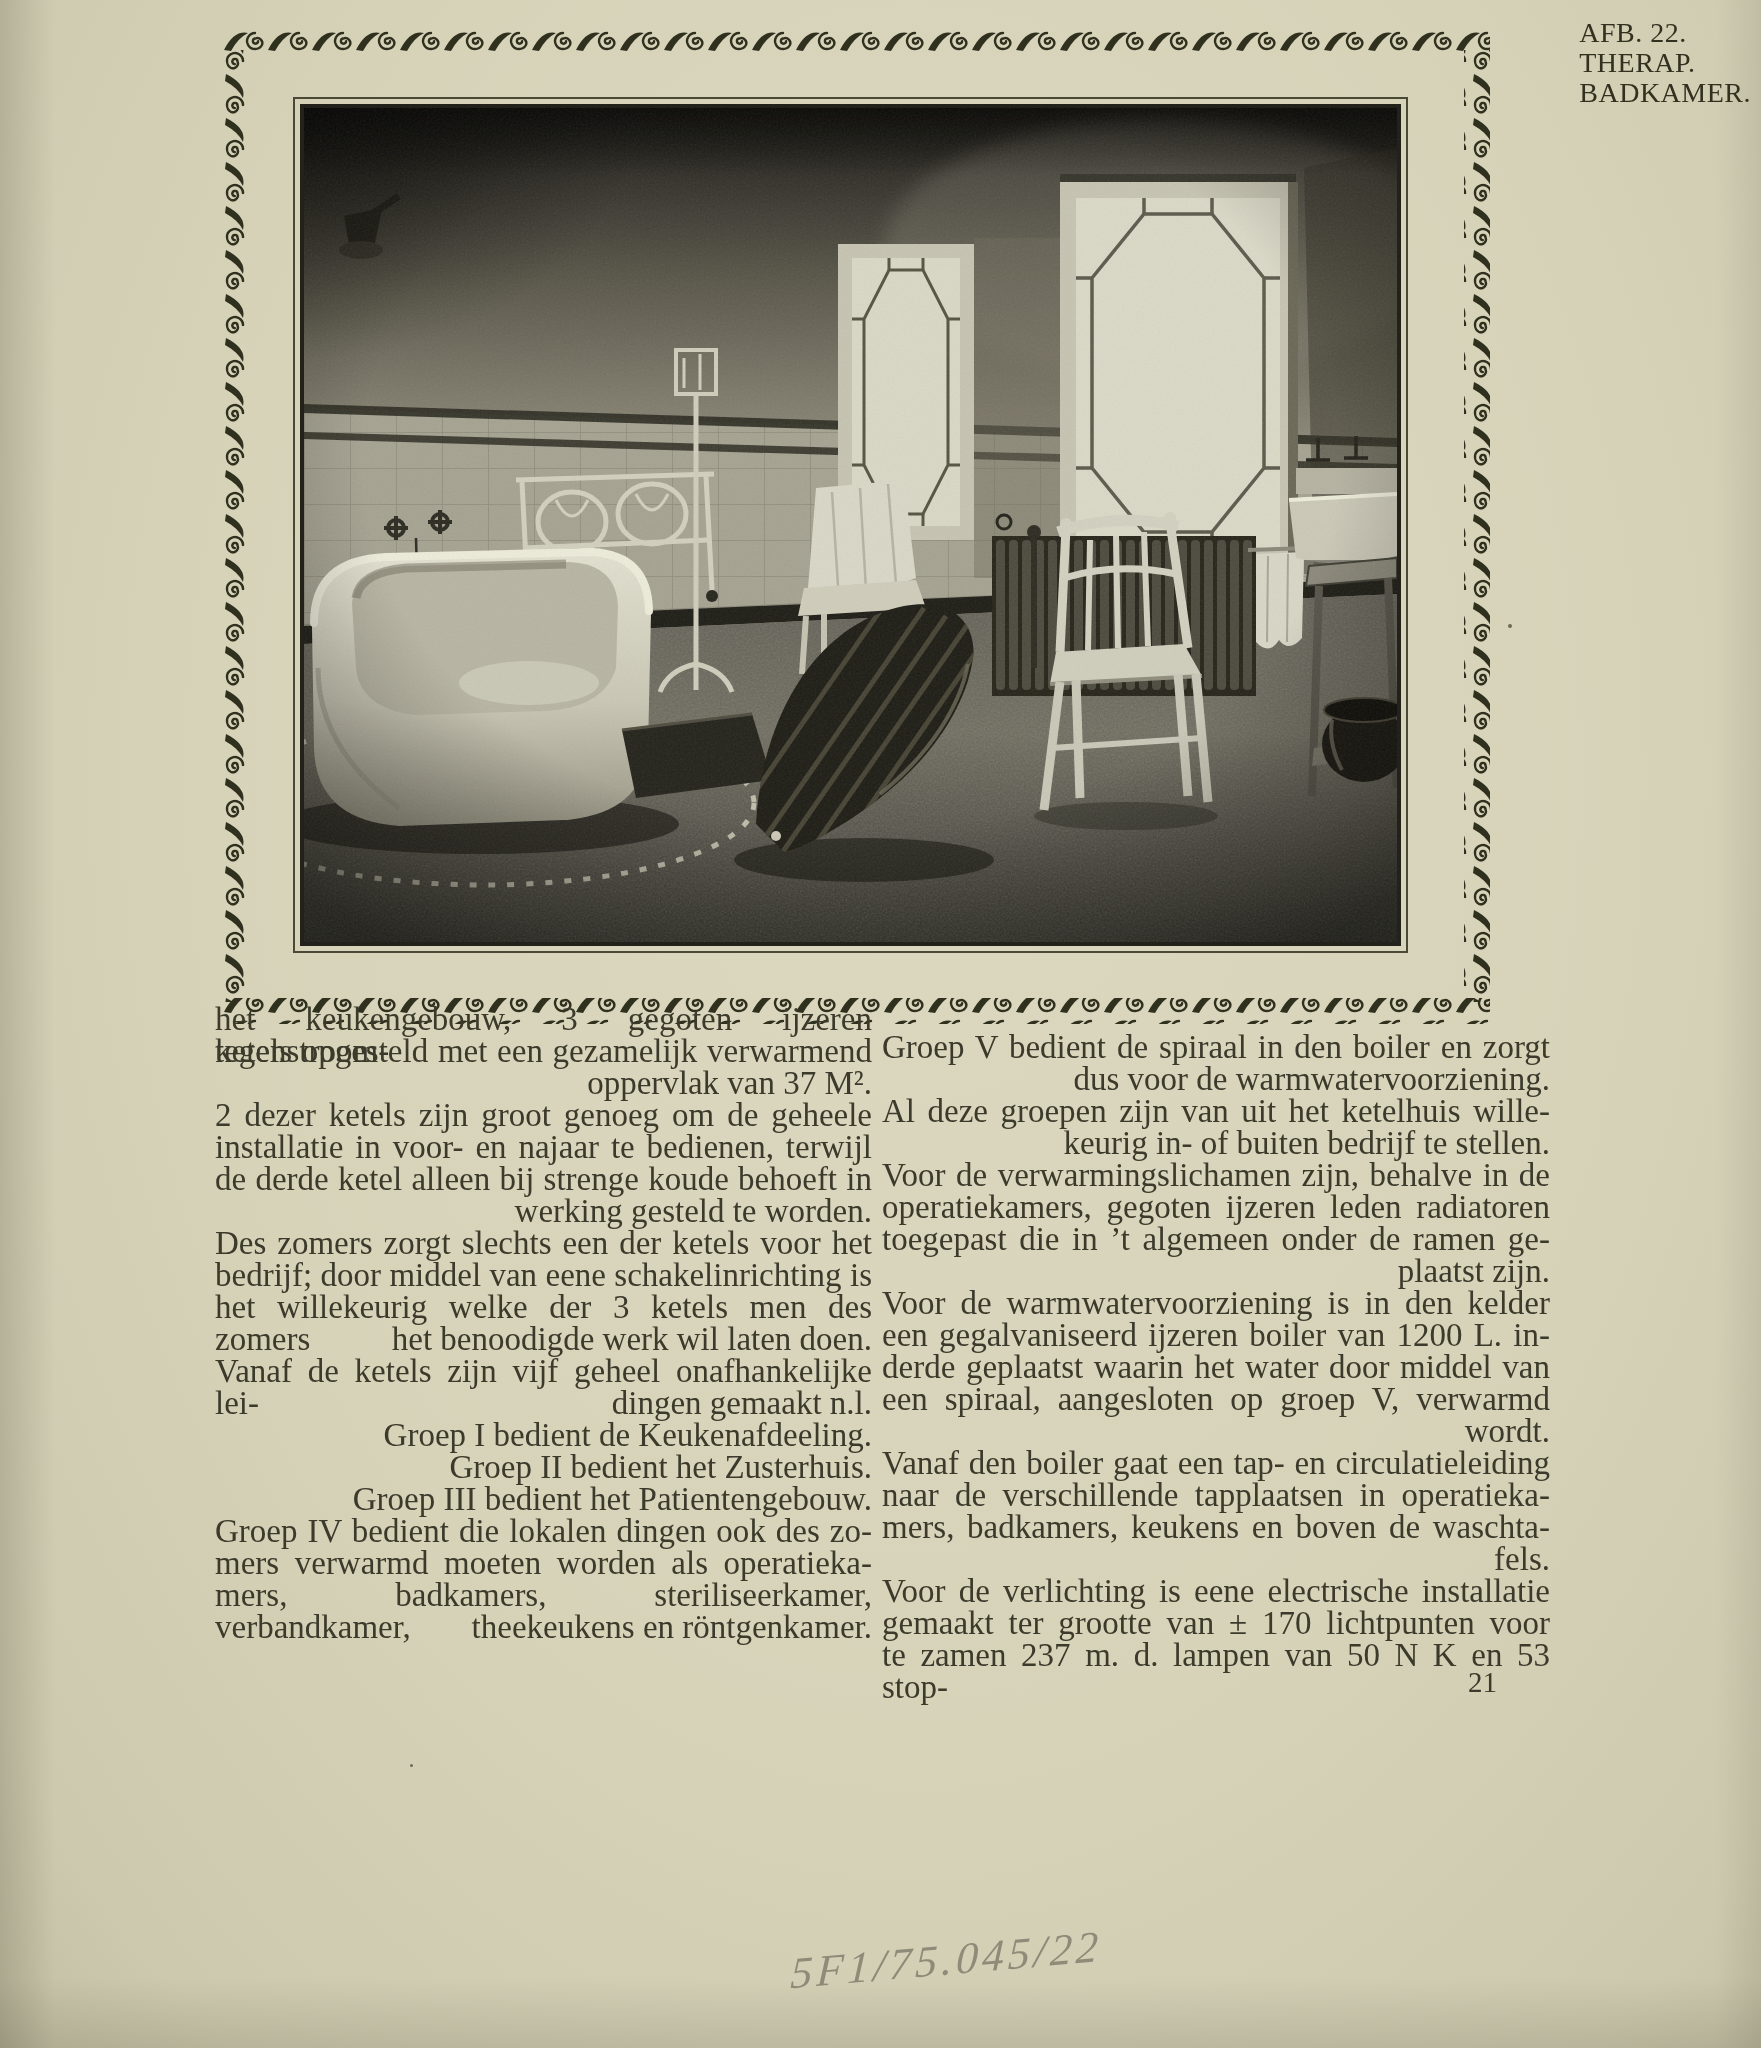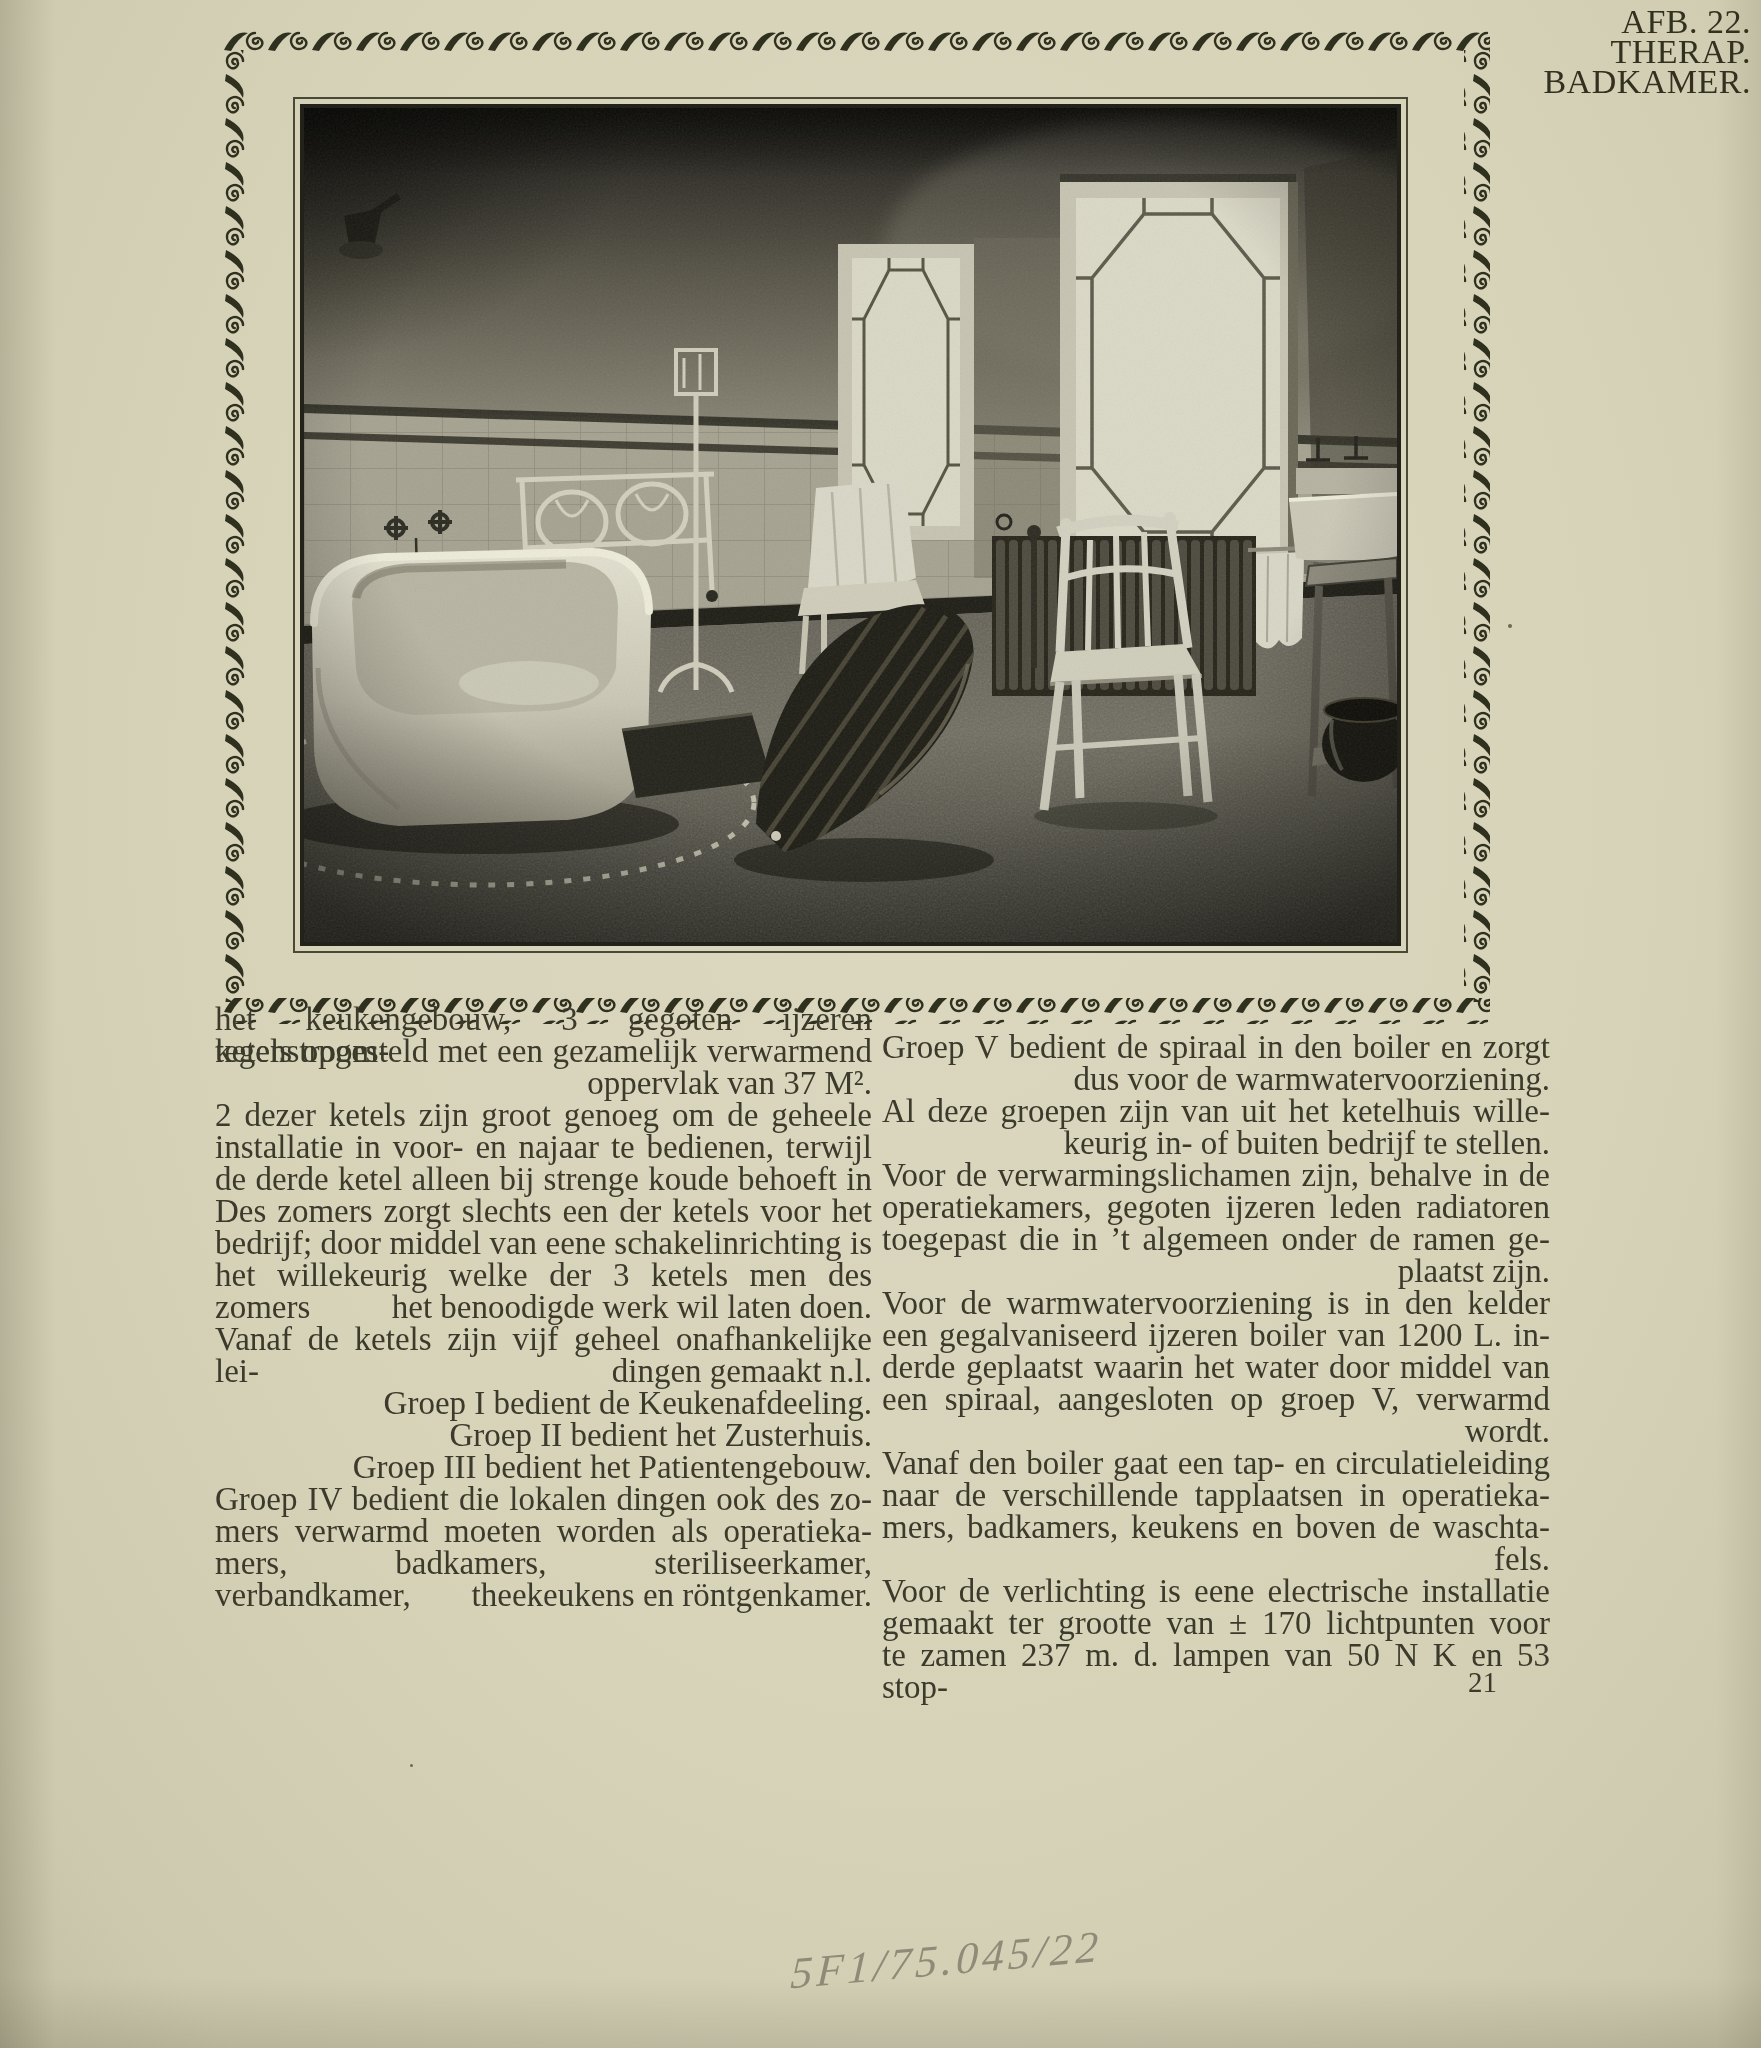--- a/index.html
+++ b/index.html
@@ -6,22 +6,22 @@
   .page{
     position:relative; width:1761px; height:2048px; overflow:hidden;
     font-family:"Liberation Serif", serif;
     background:
       linear-gradient(90deg, rgba(60,56,38,.18) 0, rgba(60,56,38,0) 55px),
       linear-gradient(270deg, rgba(60,56,38,.10) 0, rgba(60,56,38,0) 45px),
       linear-gradient(0deg, rgba(60,56,38,.14) 0, rgba(60,56,38,0) 70px),
       radial-gradient(ellipse at 52% 38%, #dcd8c0 0%, #d7d3b9 55%, #cdc9ae 88%, #c2bea2 100%);
   }
   .caption{
-    position:absolute; top:7px; right:10px; text-align:right;
-    font-size:34px; line-height:30px; letter-spacing:.5px; color:#32311f;
+    position:absolute; top:18px; right:10px; 
+    font-size:28px; line-height:30px; letter-spacing:.5px; color:#32311f;
   }
   .orn-border{position:absolute; left:222px; top:28px;}
   .photo-frame{
     position:absolute; left:293px; top:97px; width:1115px; height:856px;
     box-sizing:border-box; border:2px solid #4a4936; padding:5px;
   }
   .photo-inner{
     width:100%; height:100%; box-sizing:border-box; border:4px solid #23221a;
   }
   .photo-inner svg{display:block; width:100%; height:100%;}
@@ -307,20 +307,21 @@
     </div>
   </div>
 
   <div class="col col-left" id="col-left">
       <div class="tline just">het keukengebouw, 3 gegoten ijzeren tegenstroom-</div>
       <div class="tline just">ketels opgesteld met een gezamelijk verwarmend</div>
       <div class="tline">oppervlak van 37 M².</div>
       <div class="tline just">2 dezer ketels zijn groot genoeg om de geheele</div>
       <div class="tline just">installatie in voor- en najaar te bedienen, terwijl</div>
       <div class="tline just">de derde ketel alleen bij strenge koude behoeft in</div>
+      <div class="tline">werking gesteld te worden.</div>
       <div class="tline just">Des zomers zorgt slechts een der ketels voor het</div>
       <div class="tline just">bedrijf; door middel van eene schakelinrichting is</div>
       <div class="tline just">het willekeurig welke der 3 ketels men des zomers</div>
       <div class="tline">het benoodigde werk wil laten doen.</div>
       <div class="tline just">Vanaf de ketels zijn vijf geheel onafhankelijke lei-</div>
       <div class="tline">dingen gemaakt n.l.</div>
       <div class="tline">Groep I bedient de Keukenafdeeling.</div>
       <div class="tline">Groep II bedient het Zusterhuis.</div>
       <div class="tline">Groep III bedient het Patientengebouw.</div>
       <div class="tline just">Groep IV bedient die lokalen dingen ook des zo-</div>

